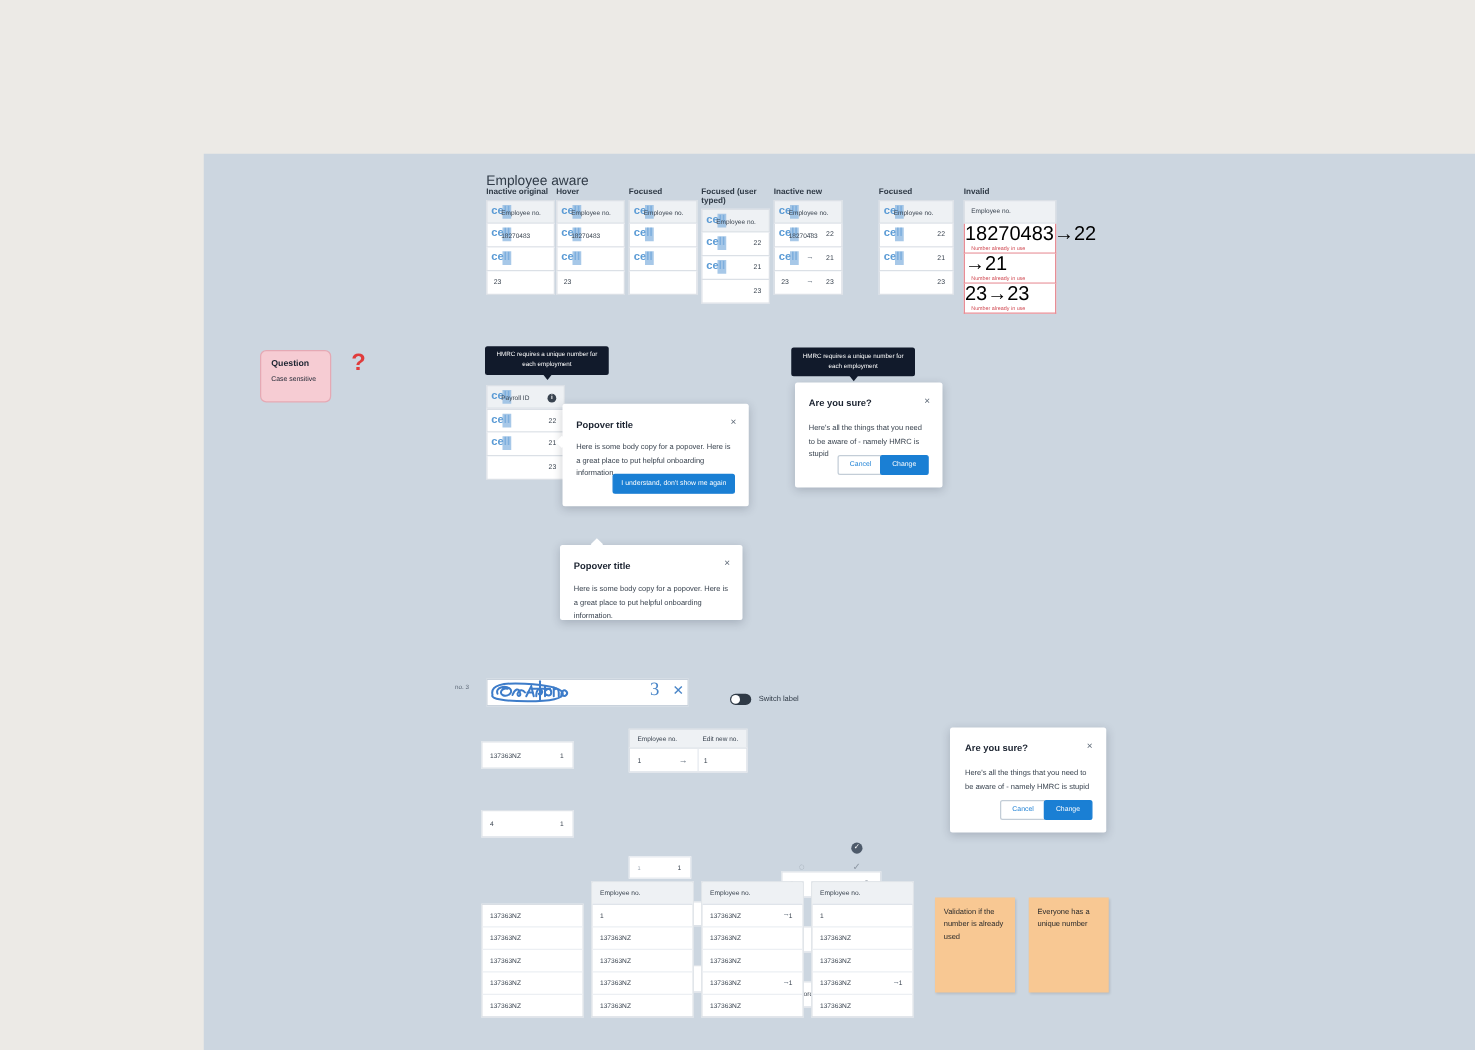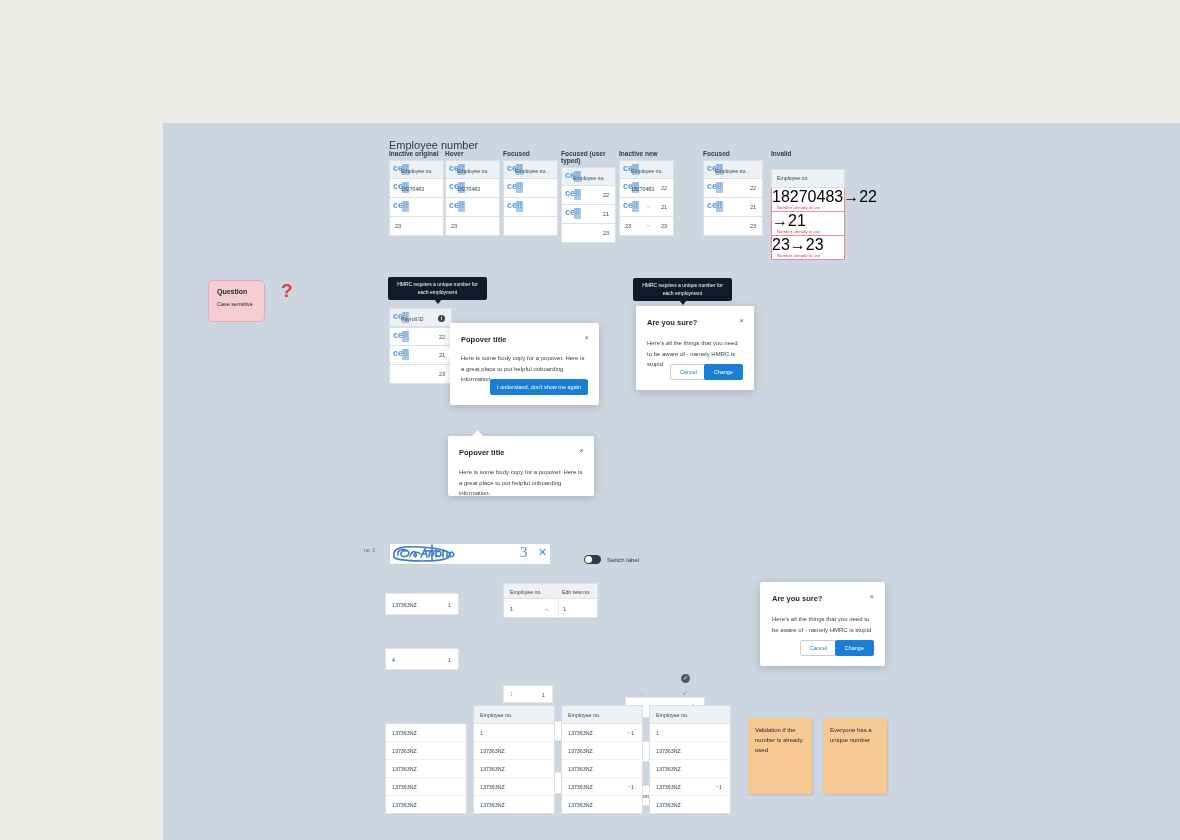--- a/index.html
+++ b/index.html
@@ -74,21 +74,21 @@
   .fld .ic{position:absolute;right:7px;top:5px;font-size:6.5px;color:#5c6876;}
   .fld .tiny{position:absolute;right:8px;top:8px;font-size:4px;color:#9aa4b0;}
   .nolbl{position:absolute;left:364px;top:547px;font-size:5px;color:#5c6876;}
   .check-on{width:9px;height:9px;border-radius:50%;background:#4d5a6a;color:#fff;font-size:6px;line-height:9px;text-align:center;}
 </style>
 </head>
 <body>
 
 <div id="canvas">
 
-  <div class="abs sec-title" style="left:226px;top:16px;">Employee number</div>
+  <div class="abs sec-title" style="left:226px;top:16px;">Employee aware</div>
 
   <div id="top-columns">
       <div class="abs" style="left: 226px; top: 27px; width: 55px;">
         <div class="col-title">Inactive original</div>
         <div style="margin-top: 3px;">
           <div class="cellrow">
             <span class="gh">cell</span>
             <span class="hl"></span>
             <span class="lbl" style="left:11px;top:7px;">Employee no.</span>
           </div>
@@ -218,21 +218,21 @@
           </div>
           <div class="cellrow" style="background: rgb(255, 255, 255);">
             <span class="val">23</span>
           </div>
         </div>
       </div>
     </div>
 
   <div class="abs" style="left:608px;top:27px;">
     <div class="col-title">Invalid</div>
-    <div style="width:74px;margin-top:12px;">
+    <div style="width:74px;margin-top:3px;">
       <div class="cellrow" style="border:1px solid #dbe0e6;background:#eef1f4;height:19px;">
         <span class="lbl">Employee no.</span>
       </div>
       <div id="invalid-rows">
           <div style="position: relative; height: 24px; border-right: 1px solid rgb(233, 141, 149); border-bottom: 1px solid rgb(233, 141, 149); border-left: 1px solid rgb(233, 141, 149); border-image: initial; border-top: none; background: rgb(255, 255, 255); box-sizing: border-box;"><span class="bigtxt">18270483</span><span class="arw" style="top:6px;">→</span><span class="val" style="top:7px;">22</span><span class="errmsg">Number already in use</span></div>
           <div style="position: relative; height: 24px; border-right: 1px solid rgb(233, 141, 149); border-bottom: 1px solid rgb(233, 141, 149); border-left: 1px solid rgb(233, 141, 149); border-image: initial; border-top: none; background: rgb(255, 255, 255); box-sizing: border-box;"><span class="arw" style="top:6px;">→</span><span class="val" style="top:7px;">21</span><span class="errmsg">Number already in use</span></div>
           <div style="position: relative; height: 24px; border-right: 1px solid rgb(233, 141, 149); border-bottom: 1px solid rgb(233, 141, 149); border-left: 1px solid rgb(233, 141, 149); border-image: initial; border-top: none; background: rgb(255, 255, 255); box-sizing: border-box;"><span class="bigtxt">23</span><span class="arw" style="top:6px;">→</span><span class="val" style="top:7px;">23</span><span class="errmsg">Number already in use</span></div>
         </div>
     </div>
   </div>

